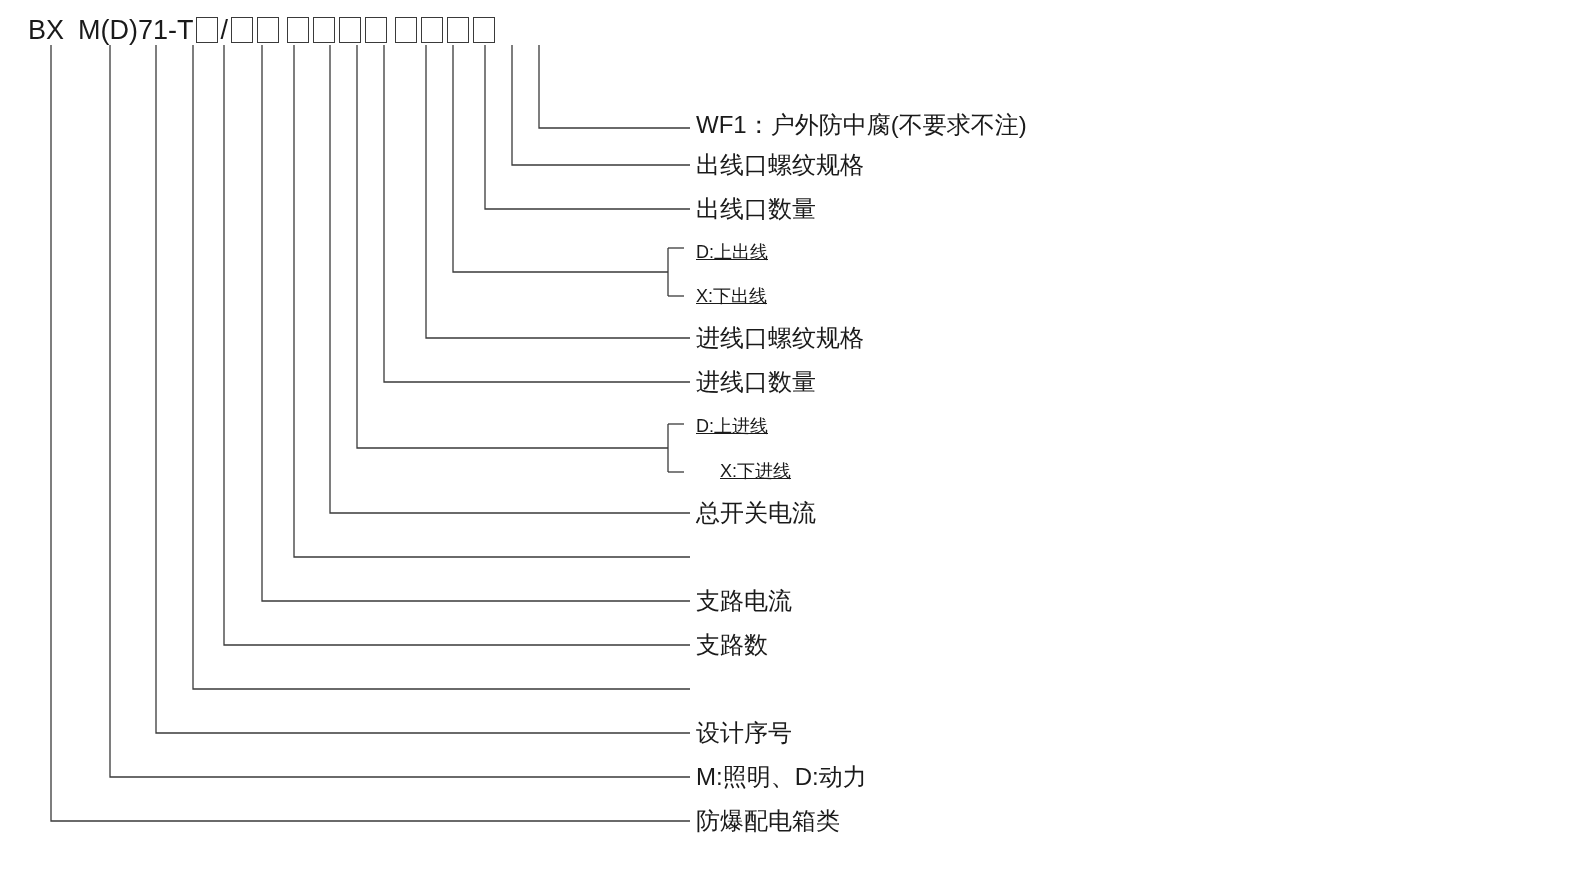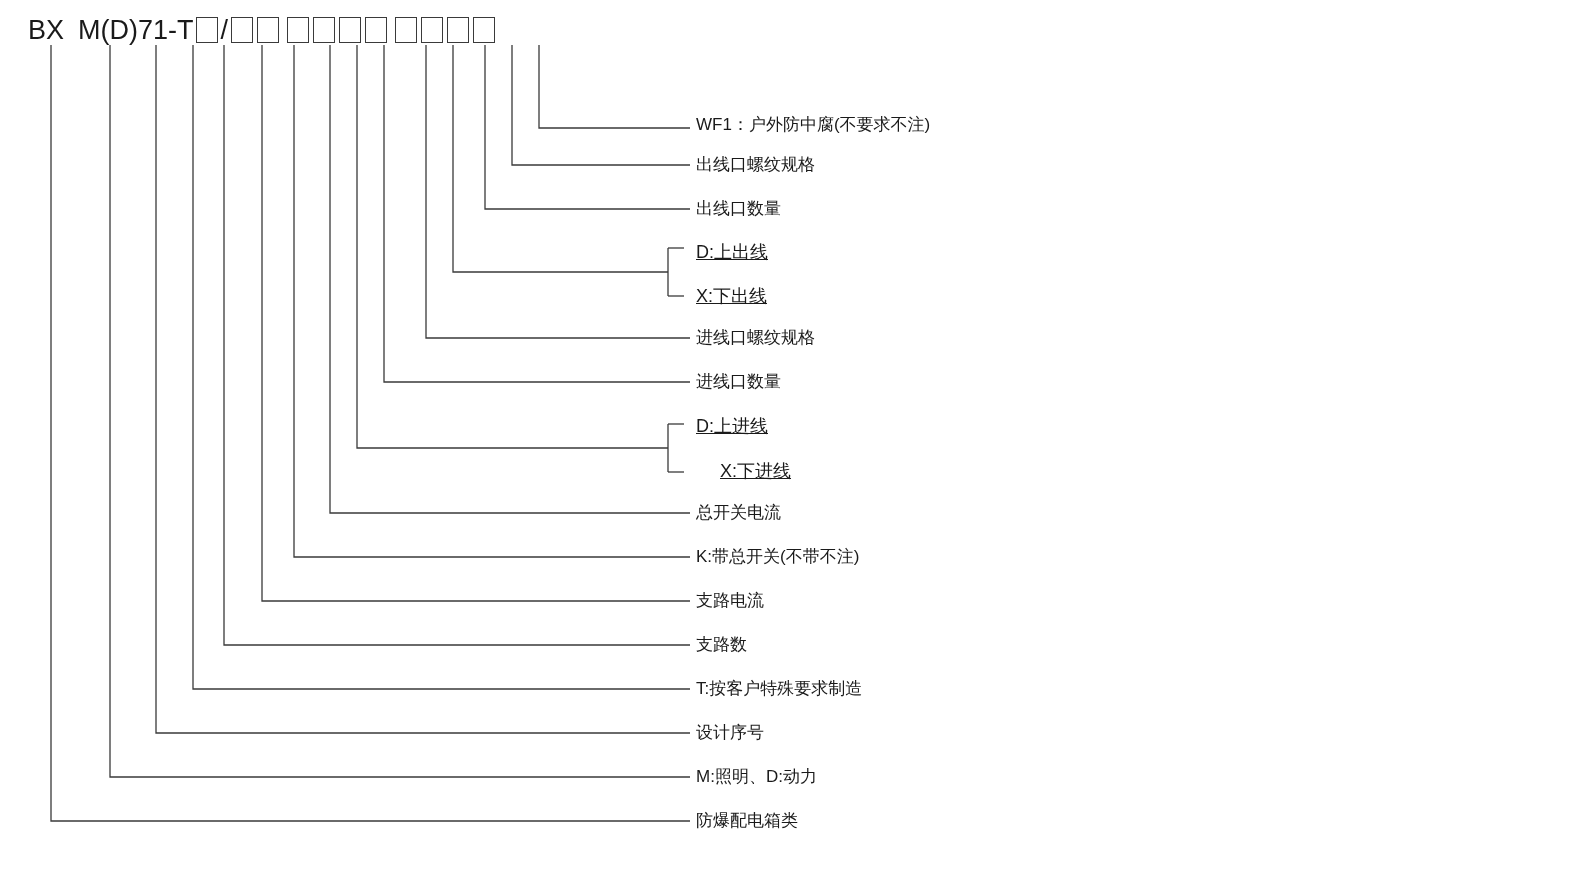--- a/index.html
+++ b/index.html
@@ -56,21 +56,21 @@
     height: 884px;
   }
   svg.leaders path, svg.leaders line {
     stroke: #3a3a3a;
     stroke-width: 1.3;
     fill: none;
   }
   
   .label {
     position: absolute;
-    font-size: 17px;
+    font-size: 24px;
     line-height: 30px;
     color: #1a1a1a;
     white-space: nowrap;
   }
   .label.sub {
     font-size: 18px;
     text-decoration: underline;
   }
 </style>
 </head>
@@ -137,21 +137,19 @@
   <div class="label" style="left:696px; top:110px;">WF1：户外防中腐(不要求不注)</div>
   <div class="label" style="left:696px; top:150px;">出线口螺纹规格</div>
   <div class="label" style="left:696px; top:194px;">出线口数量</div>
   <div class="label sub" style="left:696px; top:237px;">D:上出线</div>
   <div class="label sub" style="left:696px; top:281px;">X:下出线</div>
   <div class="label" style="left:696px; top:323px;">进线口螺纹规格</div>
   <div class="label" style="left:696px; top:367px;">进线口数量</div>
   <div class="label sub" style="left:696px; top:411px;">D:上进线</div>
   <div class="label sub" style="left:696px; top:456px;margin-left:24px;">X:下进线</div>
   <div class="label" style="left:696px; top:498px;">总开关电流</div>
-  <div class="label" style="left:696px; top:542px;">K:带总开关(不带不注)</div>
   <div class="label" style="left:696px; top:586px;">支路电流</div>
   <div class="label" style="left:696px; top:630px;">支路数</div>
-  <div class="label" style="left:696px; top:674px;">T:按客户特殊要求制造</div>
   <div class="label" style="left:696px; top:718px;">设计序号</div>
   <div class="label" style="left:696px; top:762px;">M:照明、D:动力</div>
   <div class="label" style="left:696px; top:806px;">防爆配电箱类</div>
 
 </div>
 
 </body></html>

